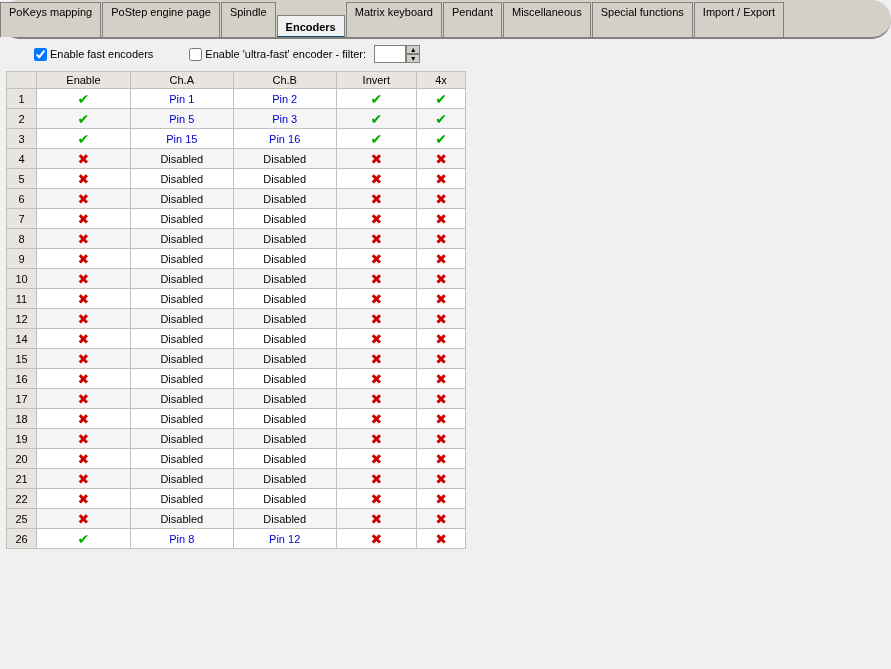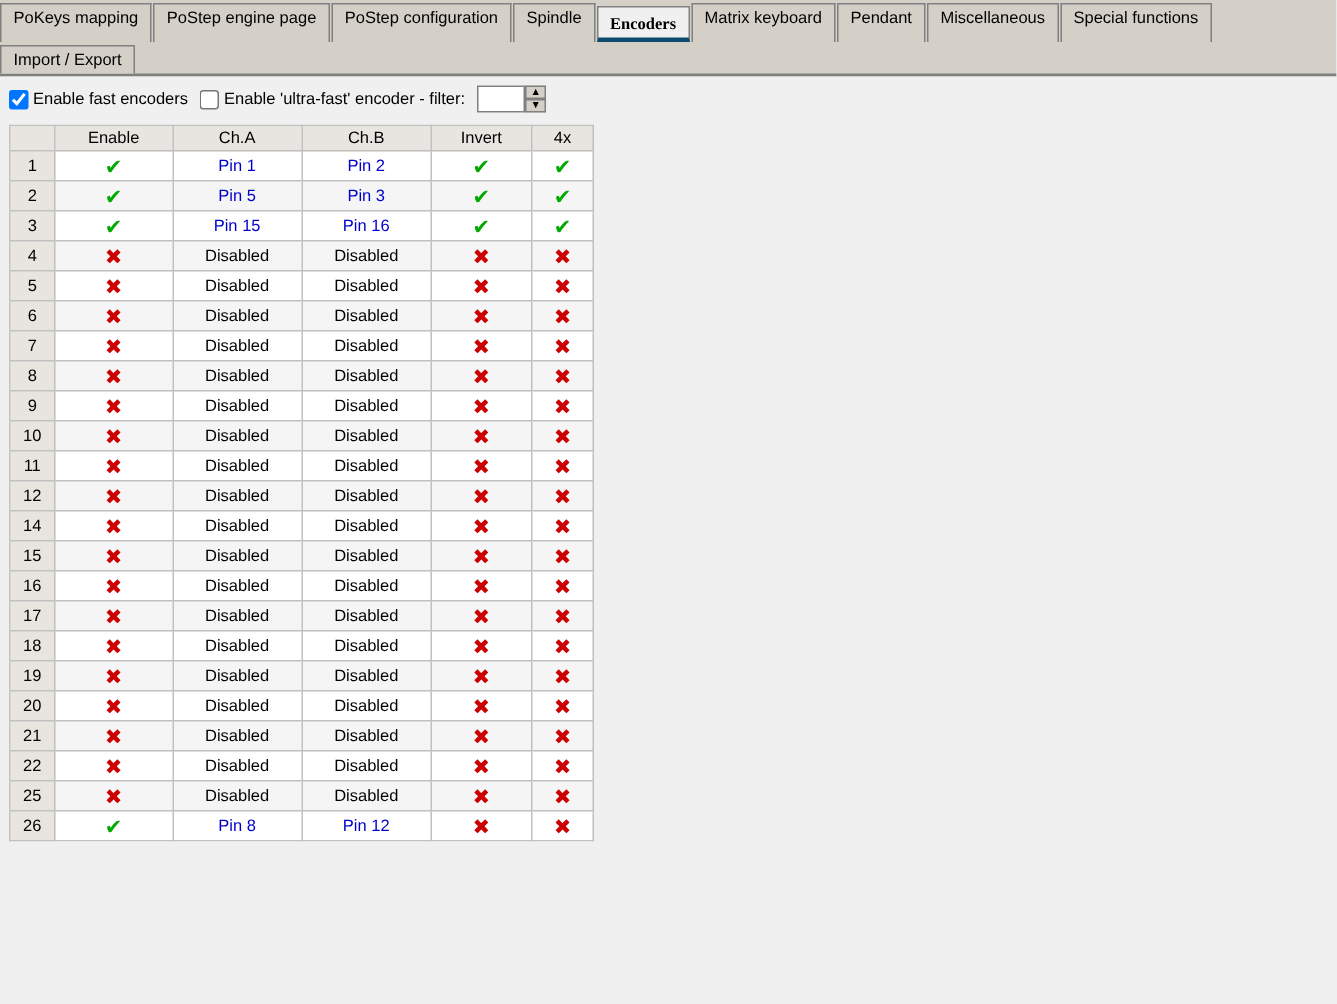--- a/index.html
+++ b/index.html
@@ -7,54 +7,55 @@
       font-family: 'Segoe UI', Tahoma, Geneva, Verdana, sans-serif;
       font-size: 11px;
       background: #f0f0f0;
       color: #000;
     }
     .tab-bar {
       display: flex;
       flex-wrap: wrap;
       background: #d4d0c8;
       border-bottom: 2px solid #808080;
+      border-radius: 20px;
     }
     .tab {
       padding: 3px 8px;
       border: 1px solid #808080;
       border-bottom: none;
       background: #d4d0c8;
       cursor: pointer;
       font-size: 11px;
       margin-right: 1px;
       margin-top: 2px;
     }
     .tab.active {
       background: #f0f0f0;
-      border-bottom: 3px solid #0c4a6e;
+      border-bottom: 1px solid #0c4a6e;
       font-weight: bold;
-      margin-top: 4px;
+      margin-top: 15px;
       padding-top: 5px;
-      font-family: Liberation Serif, serif;
     }
     .content {
       padding: 6px;
       background: #f0f0f0;
     }
     .toolbar {
       display: flex;
       align-items: center;
       gap: 8px;
       margin-bottom: 8px;
     }
     .toolbar label {
       display: flex;
       align-items: center;
       gap: 3px;
       font-size: 11px;
+      margin-left: 28px;
     }
     .spinner-wrap {
       display: flex;
       align-items: center;
     }
     .spinner-wrap input {
       width: 32px;
       height: 18px;
       border: 1px solid #808080;
       text-align: center;
@@ -78,21 +79,21 @@
       align-items: center;
       justify-content: center;
     }
     .table-wrap {
       overflow-y: auto;
       max-height: 610px;
     }
     table {
       border-collapse: collapse;
       background: white;
-      width: 390px;
+      width: 460px;
     }
     table th {
       background: #e8e4e0;
       border: 1px solid #c0c0c0;
       padding: 2px 6px;
       text-align: center;
       font-size: 11px;
       font-weight: normal;
     }
     table td {
@@ -123,21 +124,20 @@
       color: #cc0000;
       font-size: 14px;
     }
   </style>
 </head>
 <body>
 
 <div class="tab-bar">
     <div class="tab">PoKeys mapping</div>
     <div class="tab">PoStep engine page</div>
-    <div class="tab">PoStep configuration</div>
     <div class="tab">Spindle</div>
     <div class="tab active">Encoders</div>
     <div class="tab">Matrix keyboard</div>
     <div class="tab">Pendant</div>
     <div class="tab">Miscellaneous</div>
     <div class="tab">Special functions</div>
     <div class="tab">Import / Export</div>
   </div>
 
 <div class="content">

